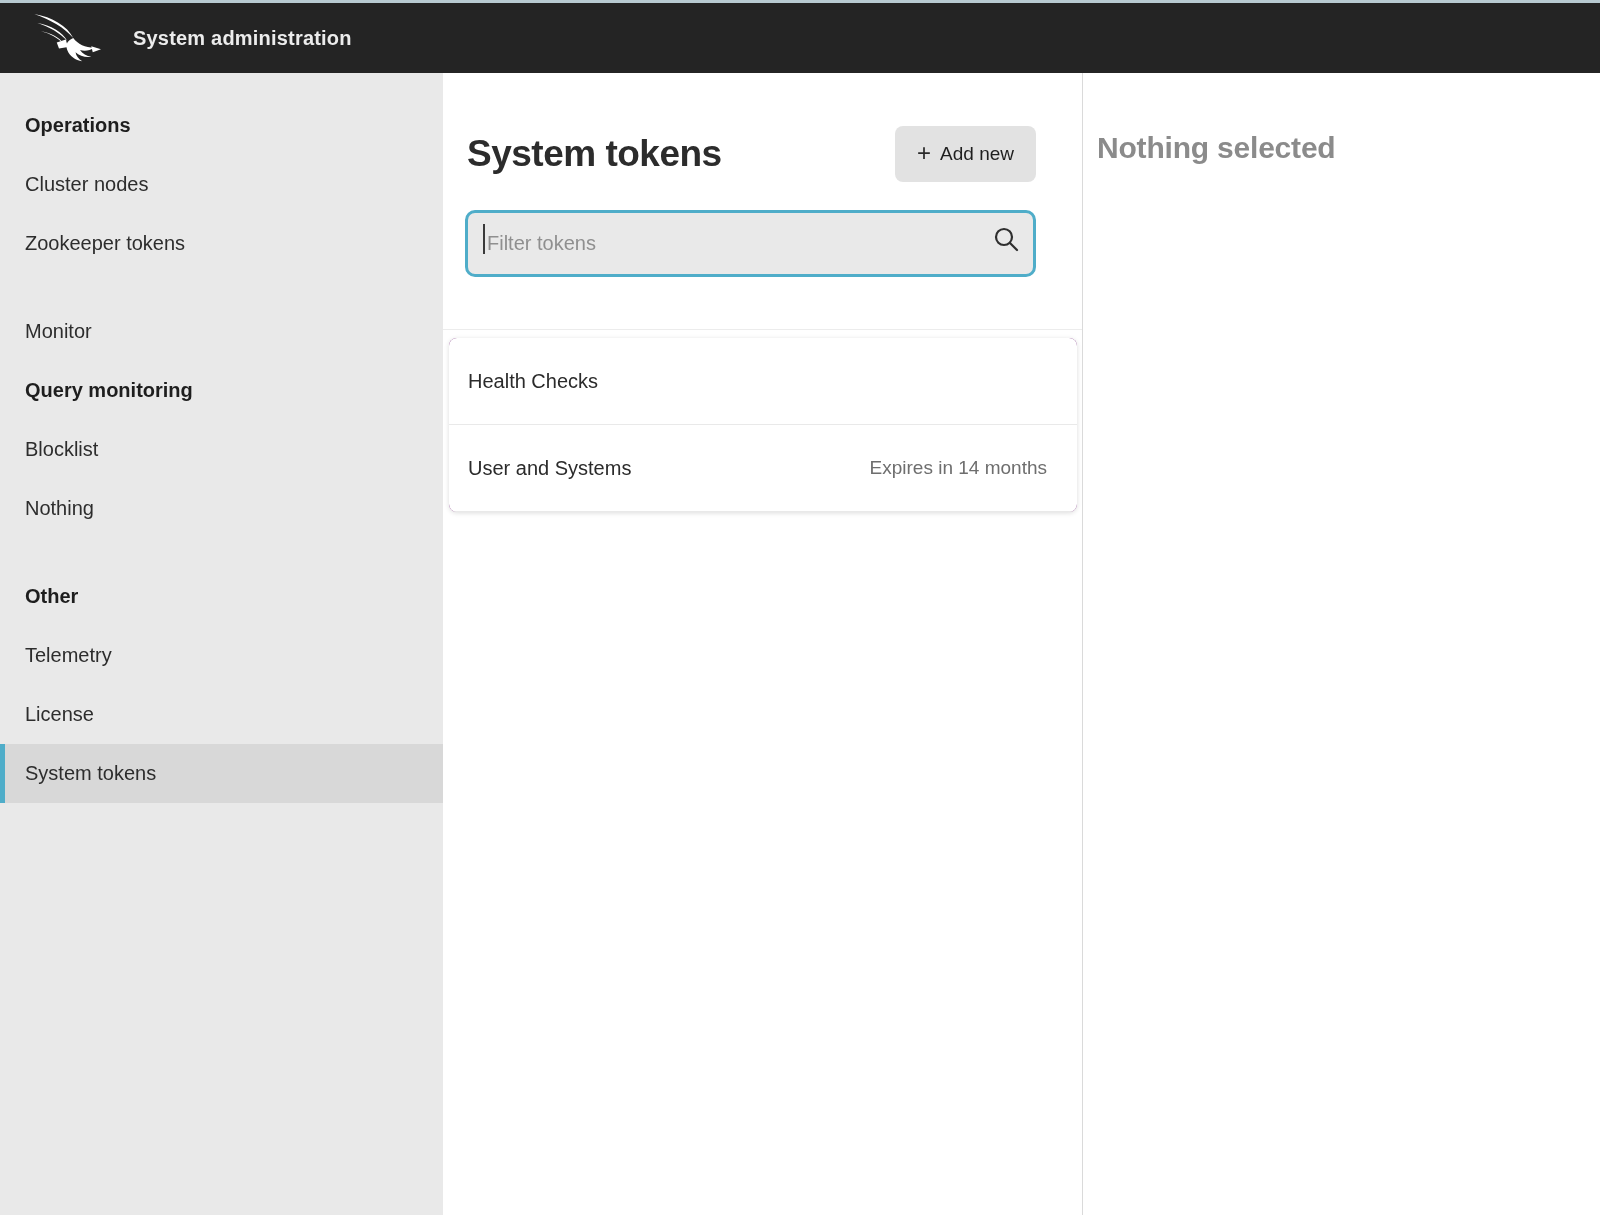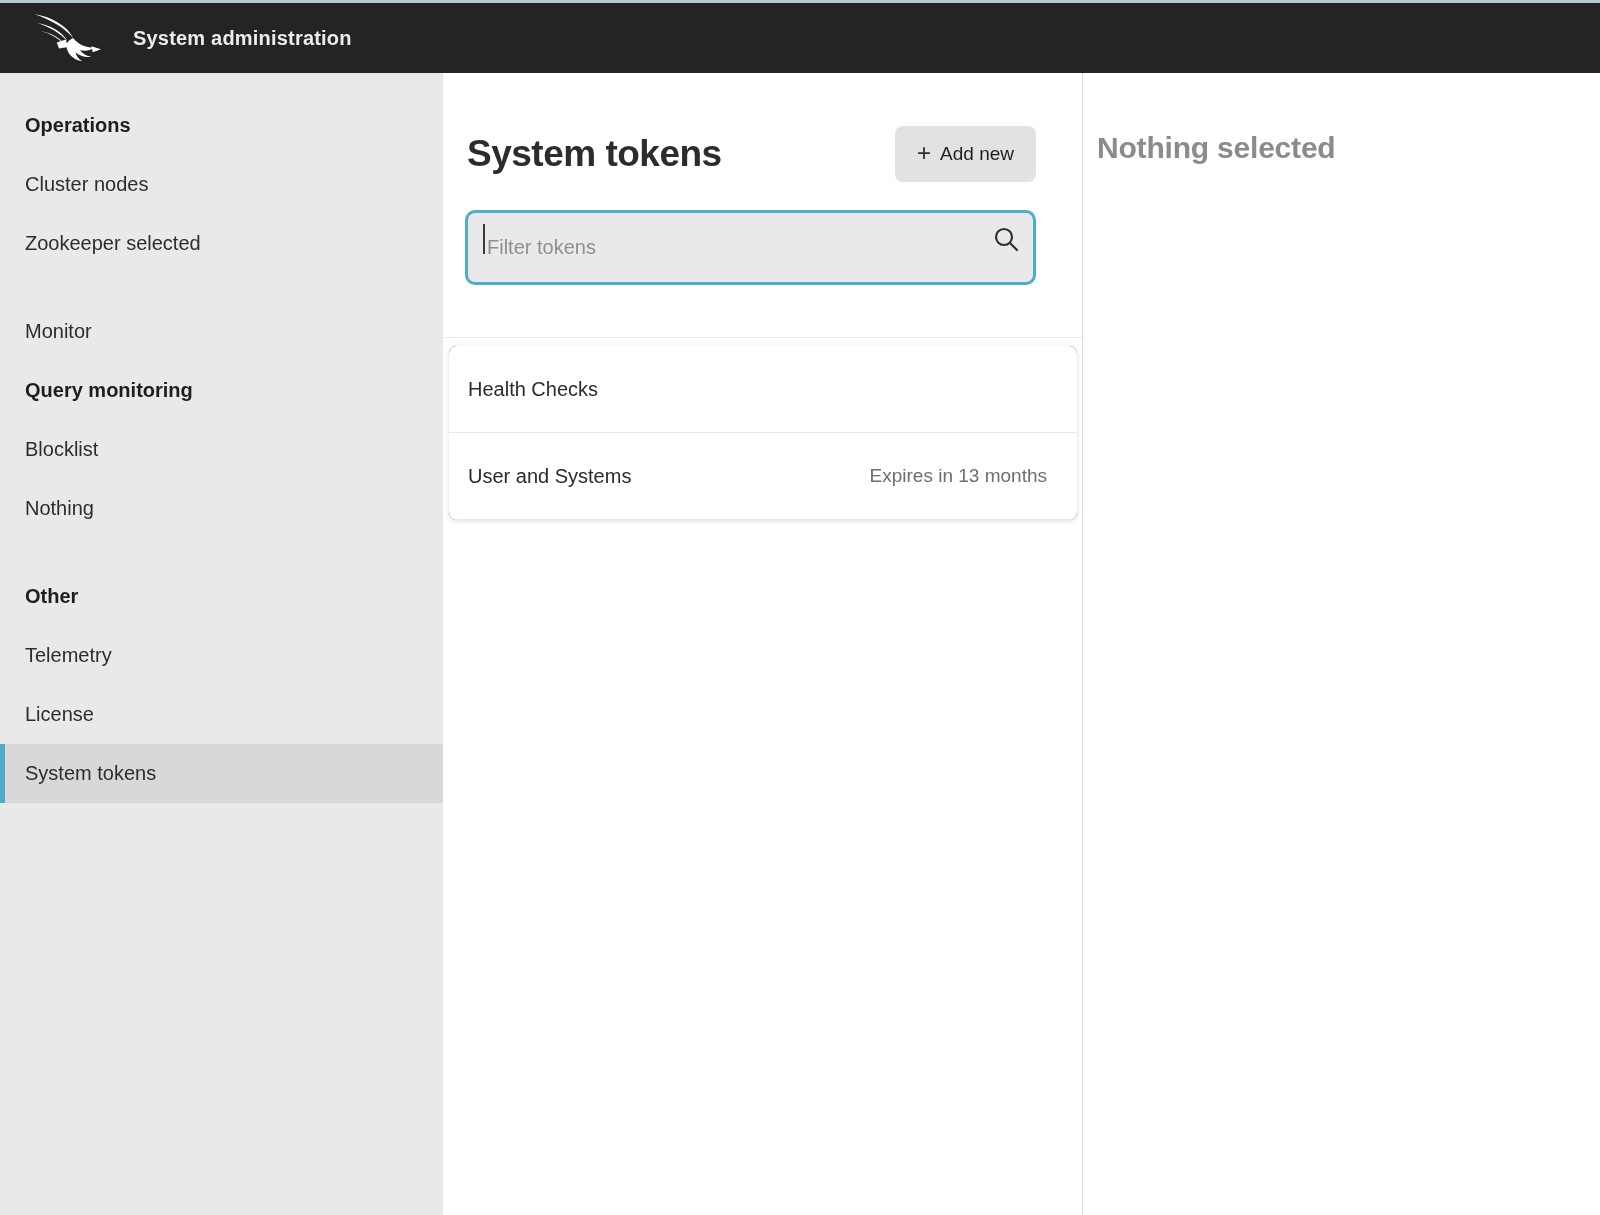--- a/index.html
+++ b/index.html
@@ -89,21 +89,21 @@
     color: #1f1f1f;
     display: flex;
     align-items: center;
     gap: 9px;
     cursor: pointer;
   }
   .add-btn .plus { font-size: 24px; font-weight: 400; color: #2a2a2a; line-height: 1; margin-top: -2px; }
   .filter-wrap {
     position: relative;
     margin-top: 28px;
-    height: 75px;
+    height: 67px;
   }
   .filter-input {
     width: 100%;
     height: 100%;
     background: #e9e9e9;
     border: 3px solid var(--accent, #55b1cd);
     border-radius: 10px;
     font-family: inherit;
     font-size: 20px;
     color: #2d2d2d;
@@ -172,21 +172,21 @@
   </svg>
   <div class="title">System administration</div>
 </header>
 
 <div class="layout">
 
   <nav class="sidebar" id="sidebar">
       <div class="group">
         <div class="sb-row sb-heading">Operations</div>
         <div class="sb-row sb-item">Cluster nodes</div>
-        <div class="sb-row sb-item">Zookeeper selected</div>
+        <div class="sb-row sb-item">Zookeeper tokens</div>
       </div>
       <div class="group">
         <div class="sb-row sb-item">Monitor</div>
         <div class="sb-row sb-heading">Query monitoring</div>
         <div class="sb-row sb-item">Blocklist</div>
         <div class="sb-row sb-item">Nothing</div>
       </div>
       <div class="group">
         <div class="sb-row sb-heading">Other</div>
         <div class="sb-row sb-item">Telemetry</div>
@@ -214,21 +214,21 @@
       </div>
     </div>
 
     <div class="token-card" id="token-list">
         <div class="token-row">
           <span class="token-name">Health Checks</span>
           <span class="token-expiry"></span>
         </div>
         <div class="token-row">
           <span class="token-name">User and Systems</span>
-          <span class="token-expiry">Expires in 13 months</span>
+          <span class="token-expiry">Expires in 14 months</span>
         </div>
       </div>
   </section>
 
   <section class="detail">
     <h2 class="empty-state">Nothing selected</h2>
   </section>
 
 </div>
 

